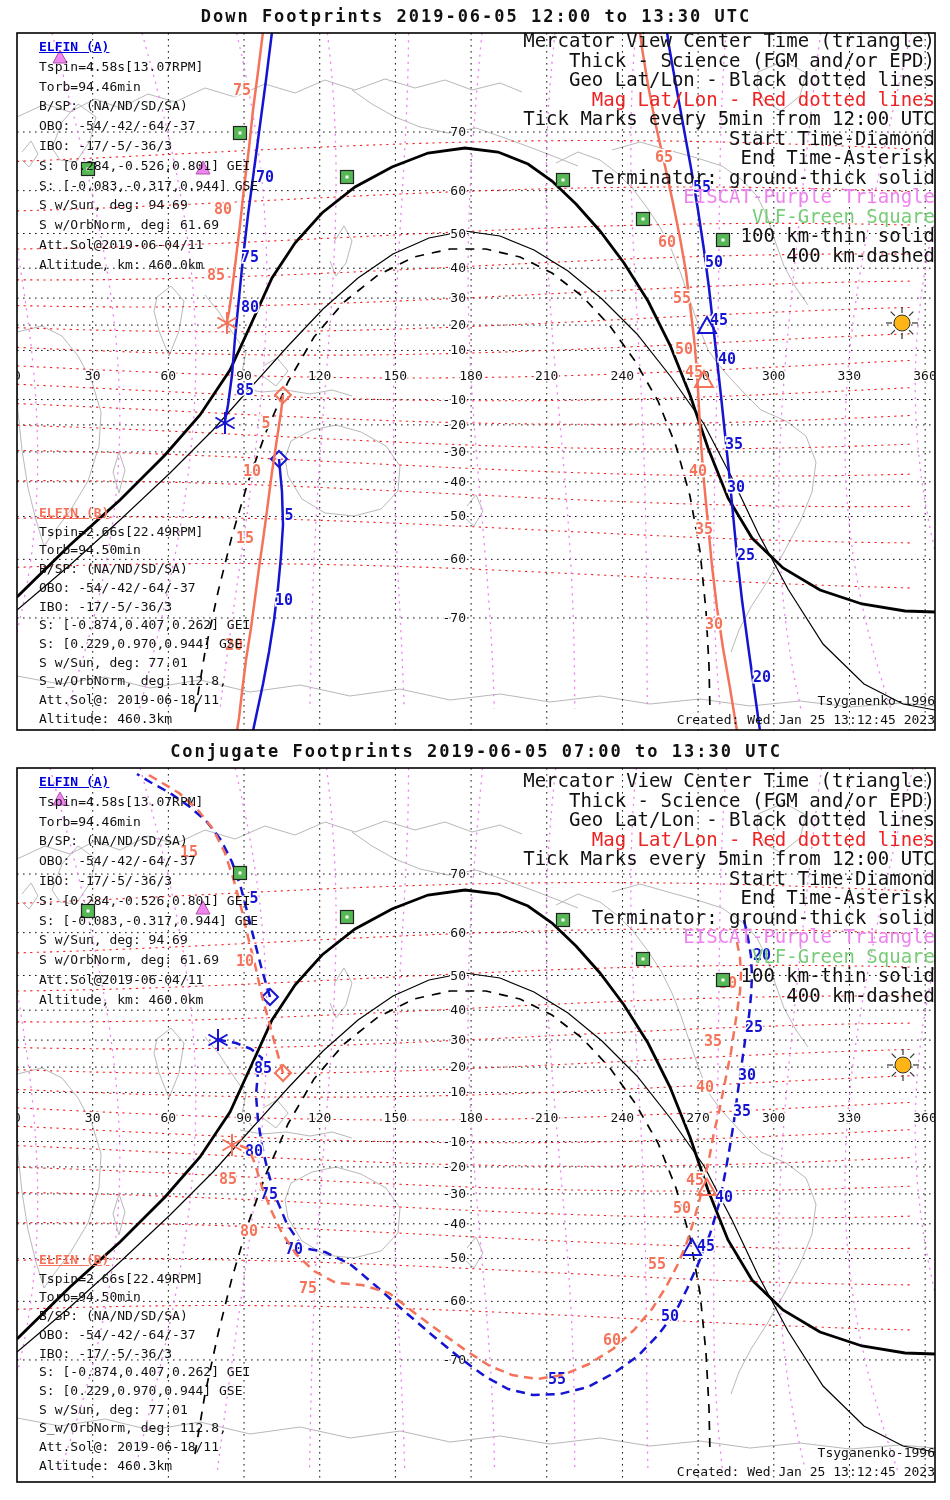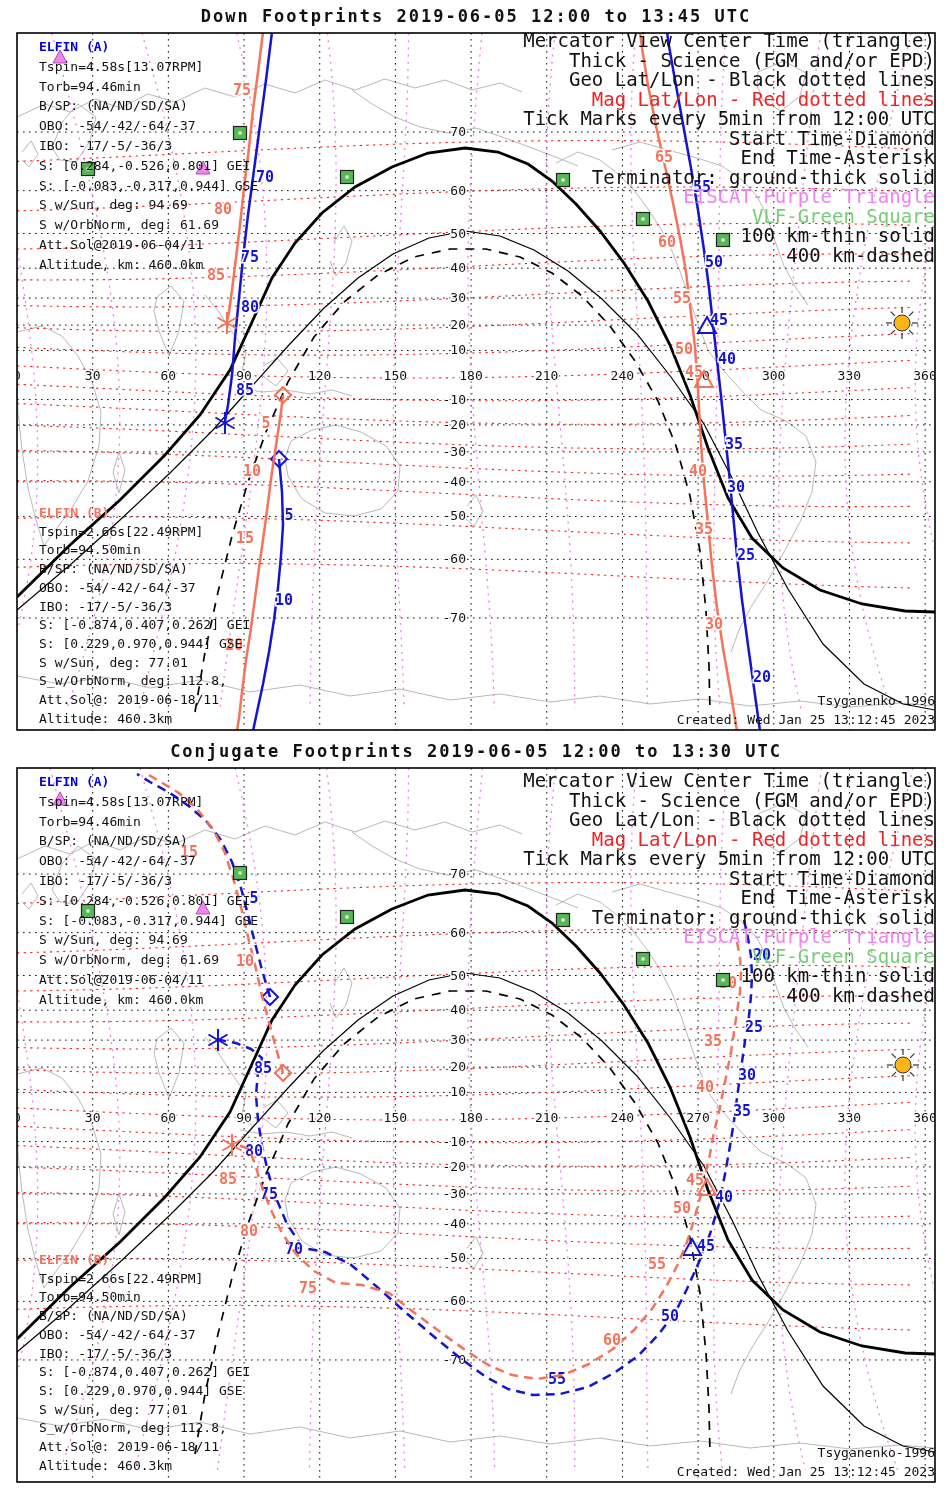--- a/index.html
+++ b/index.html
@@ -2,21 +2,21 @@
 <html><head>
 <meta charset="utf-8">
 <style>
   html,body{margin:0;padding:0;background:#fff;}
   #page{position:relative;width:950px;height:1500px;background:#ffffff;overflow:hidden;
         font-family:"DejaVu Sans Mono","Liberation Mono",monospace;color:#111;}
   #map-svg{position:absolute;left:0;top:0;}
   .ttl{position:absolute;left:17px;width:918px;text-align:center;font-size:17px;font-weight:bold;letter-spacing:2px;white-space:nowrap;}
   .blk{position:absolute;font-size:13px;line-height:19.8px;white-space:nowrap;}
   .blk.tight{line-height:18.7px;}
-  .blk .hdr{font-weight:bold;}
+  .blk .hdr{font-weight:bold;text-decoration:underline;}
   .lgd{position:absolute;right:15px;text-align:right;font-size:19px;line-height:19.5px;white-space:nowrap;}
   .ftr{position:absolute;right:15px;text-align:right;font-size:13px;line-height:19px;white-space:nowrap;}
 </style>
 </head>
 <body>
 
 <div id="page">
   <svg id="map-svg" width="950" height="1500" viewBox="0 0 950 1500">
       <clipPath id="clip0">
         <rect x="17" y="33" width="918" height="697"></rect>
@@ -431,22 +431,22 @@
             <line x1="895.9289321881345" y1="1057.9289321881345" x2="891.6862915010153" y2="1053.6862915010151" stroke="#333" stroke-width="1.2"></line>
             <line x1="903" y1="1055" x2="903" y2="1049" stroke="#333" stroke-width="1.2"></line>
             <line x1="910.0710678118654" y1="1057.9289321881345" x2="914.3137084989847" y2="1053.6862915010151" stroke="#333" stroke-width="1.2"></line>
             <circle cx="903" cy="1065" r="8" fill="#ffb515" stroke="#333" stroke-width="1"></circle>
           </g>
         </g>
       </g>
       <rect x="17" y="768" width="918" height="714" fill="none" stroke="#000" stroke-width="1.6"></rect>
     </svg>
 
-  <div class="ttl" style="top:6px">Down Footprints 2019-06-05 12:00 to 13:45 UTC</div>
-  <div class="ttl" style="top:741px">Conjugate Footprints 2019-06-05 12:00 to 13:30 UTC</div>
+  <div class="ttl" style="top:6px">Down Footprints 2019-06-05 12:00 to 13:30 UTC</div>
+  <div class="ttl" style="top:741px">Conjugate Footprints 2019-06-05 07:00 to 13:30 UTC</div>
 
   <div class="blk" style="left:39px;top:37px">
     <div class="hdr" style="color: rgb(0, 0, 221);">ELFIN (A)</div>
     <div>
         <div>Tspin=4.58s[13.07RPM]</div>
         <div>Torb=94.46min</div>
         <div>B/SP: (NA/ND/SD/SA)</div>
         <div>OBO: -54/-42/-64/-37</div>
         <div>IBO: -17/-5/-36/3</div>
         <div>S: [0.284,-0.526,0.801] GEI</div>

